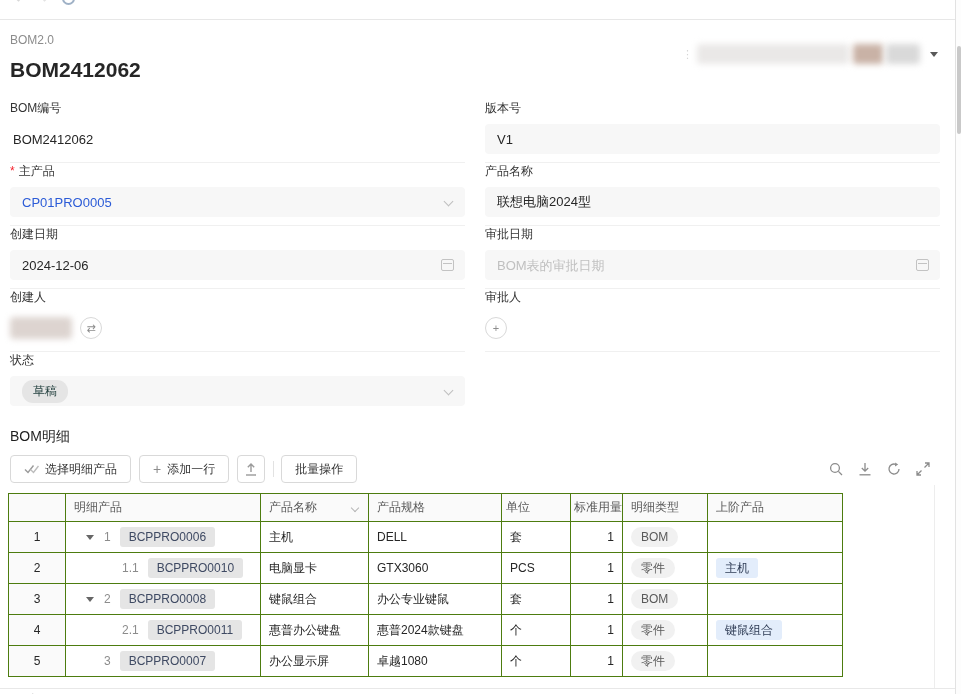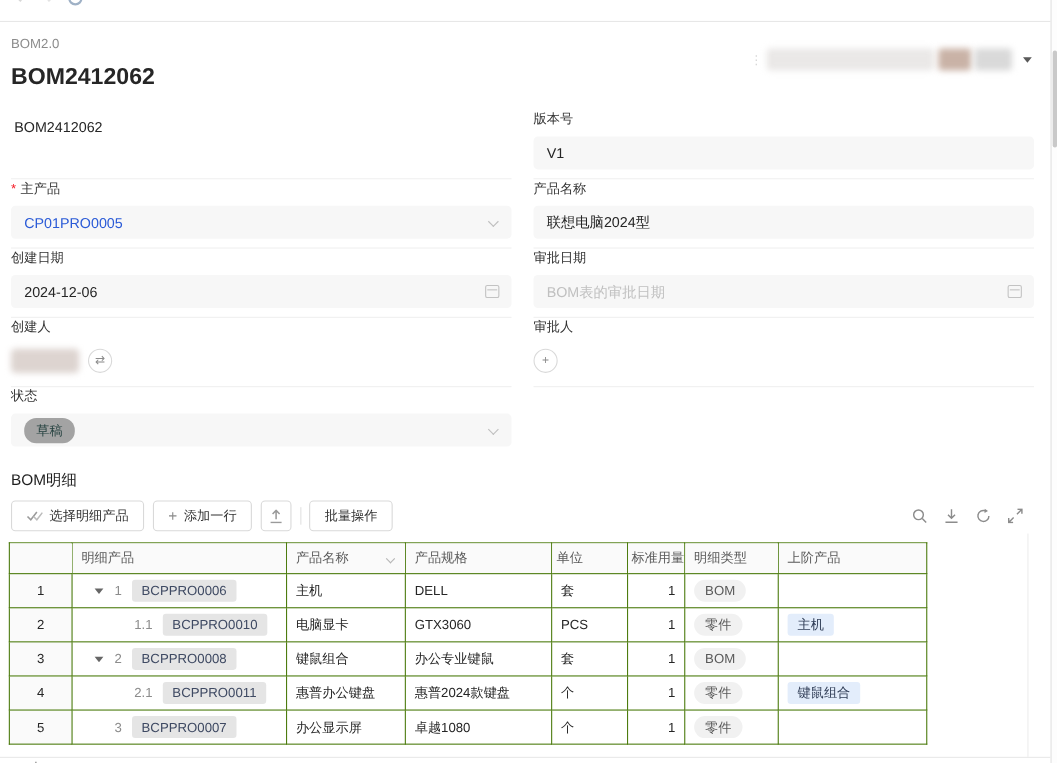--- a/index.html
+++ b/index.html
@@ -45,21 +45,21 @@
   .caret-down { position:absolute; right:13px; top:11px; width:7px; height:7px;
     border-right:1.4px solid #bfbfbf; border-bottom:1.4px solid #bfbfbf; transform:rotate(45deg); }
   .cal-icon { position:absolute; right:11px; top:9px; width:13px; height:12px;
     border:1.2px solid #c3c3c3; border-radius:2px; }
   .cal-icon:before { content:""; position:absolute; left:1px; right:1px; top:2.5px; height:1.2px; background:#c3c3c3; }
   .ctl-input { width:100%; height:30px; background:#f7f7f7; border:none; outline:none;
     border-radius:4px; padding:0 30px 0 12px; font-size:13px; color:#262626;
     font-family:"Liberation Sans","DejaVu Sans",sans-serif; }
   .ctl-input::placeholder { color:#c0c0c0; }
   .ctl-wrap { position:relative; }
-  .badge { background:#a3a3a3; color:#1f3d3b; font-size:12px; padding:3px 11px; border-radius:11px; }
+  .badge { background:#e5e5e5; color:#1f3d3b; font-size:12px; padding:3px 11px; border-radius:11px; }
   .people-row { display:flex; align-items:center; gap:8px; height:30px; }
   .redact-chip { width:62px; height:22px; border-radius:4px; background:#ddd4d0; filter:blur(3px); }
   .circle-btn { width:22px; height:22px; border:1px solid #d9d9d9; border-radius:50%;
     background:#fff; display:flex; align-items:center; justify-content:center;
     font-size:11px; color:#8c8c8c; cursor:pointer; line-height:1; }
   
   .section-title { margin:14px 0 0 10px; font-size:14px; font-weight:400; color:#1f1f1f; }
   .toolbar { display:flex; align-items:center; margin:9px 31px 0 10px; }
   .tbtn { height:28px; border:1px solid #d9d9d9; border-radius:4px; background:#fff;
     display:flex; align-items:center; gap:6px; padding:0 13px; font-size:12px; color:#333;
@@ -119,20 +119,21 @@
     <span class="redact r2"></span>
     <span class="redact r3"></span>
     <span class="user-caret"></span>
   </div>
 
   <div class="page-title">BOM2412062</div>
 
   <div class="form-grid">
 
     <div class="fitem">
+      <div class="flabel">BOM编号</div>
       <div class="ctl plain">BOM2412062</div>
     </div>
 
     <div class="fitem">
       <div class="flabel">版本号</div>
       <div class="ctl">V1</div>
     </div>
 
     <div class="fitem">
       <div class="flabel">

